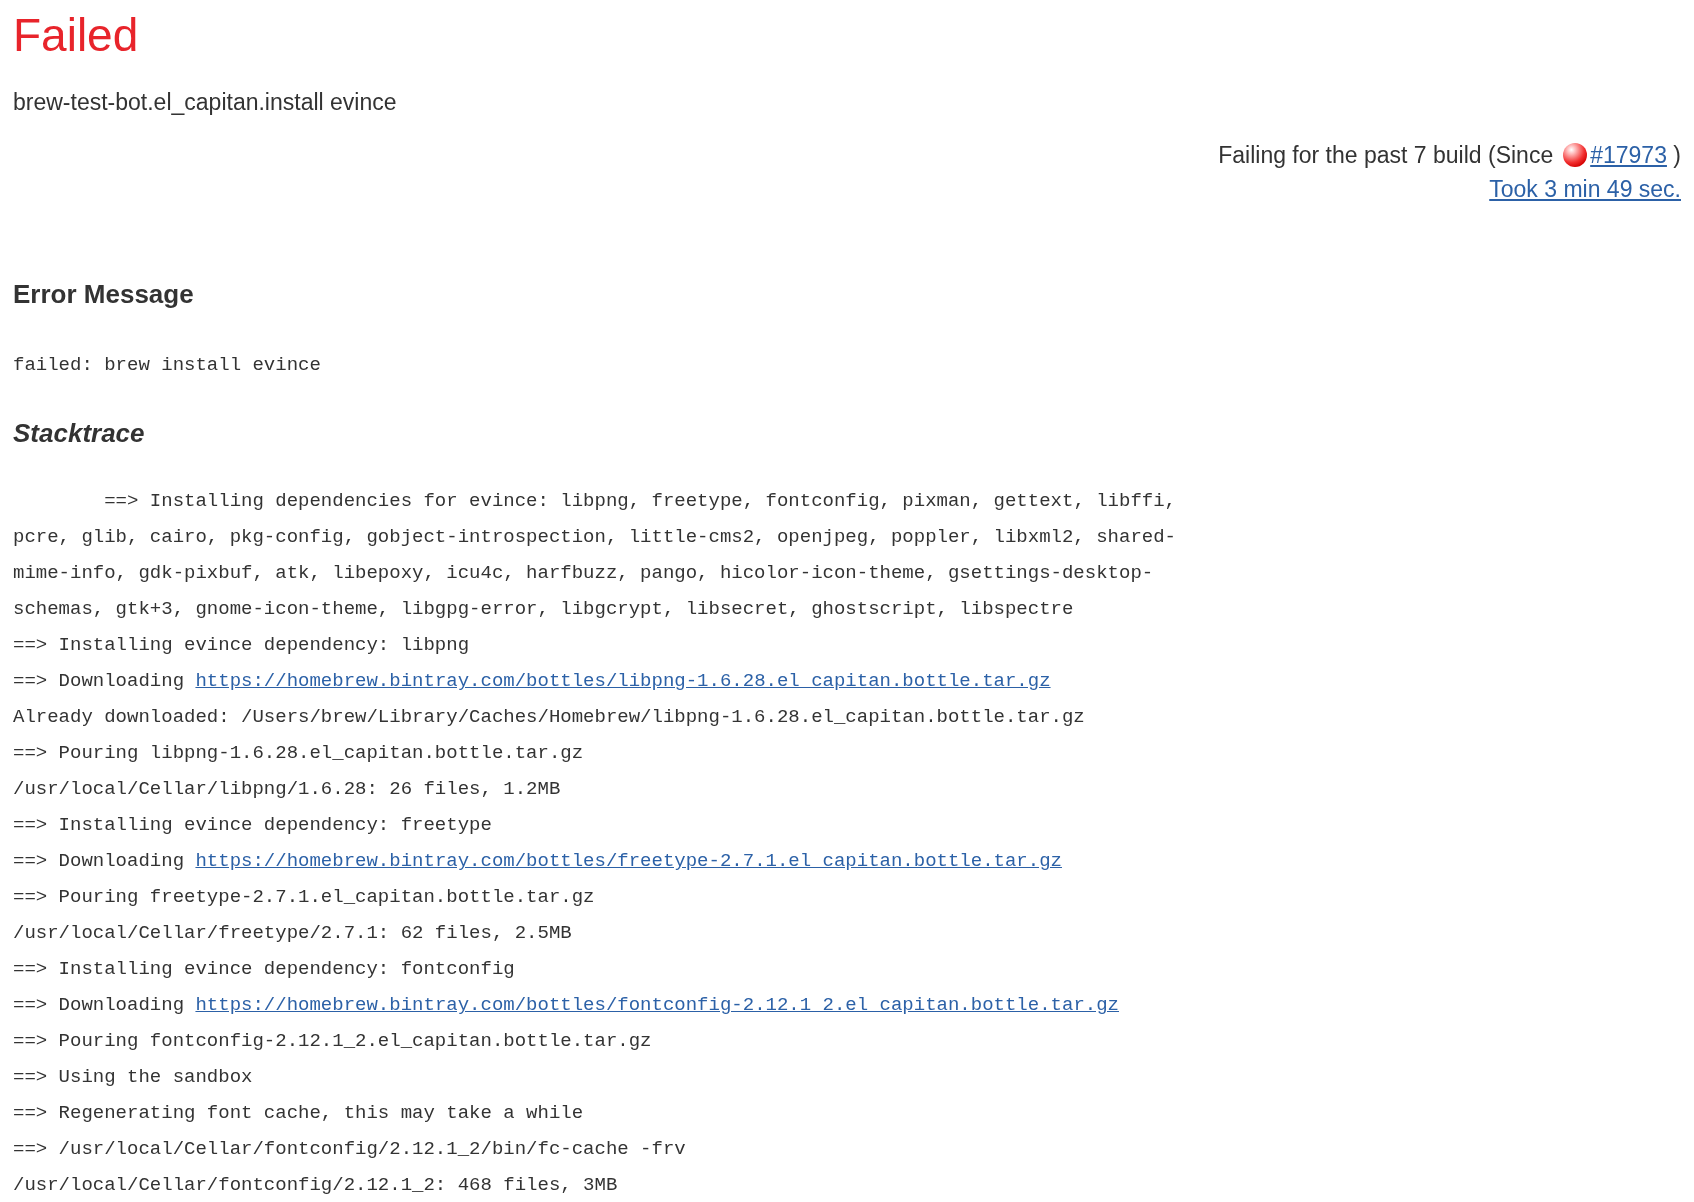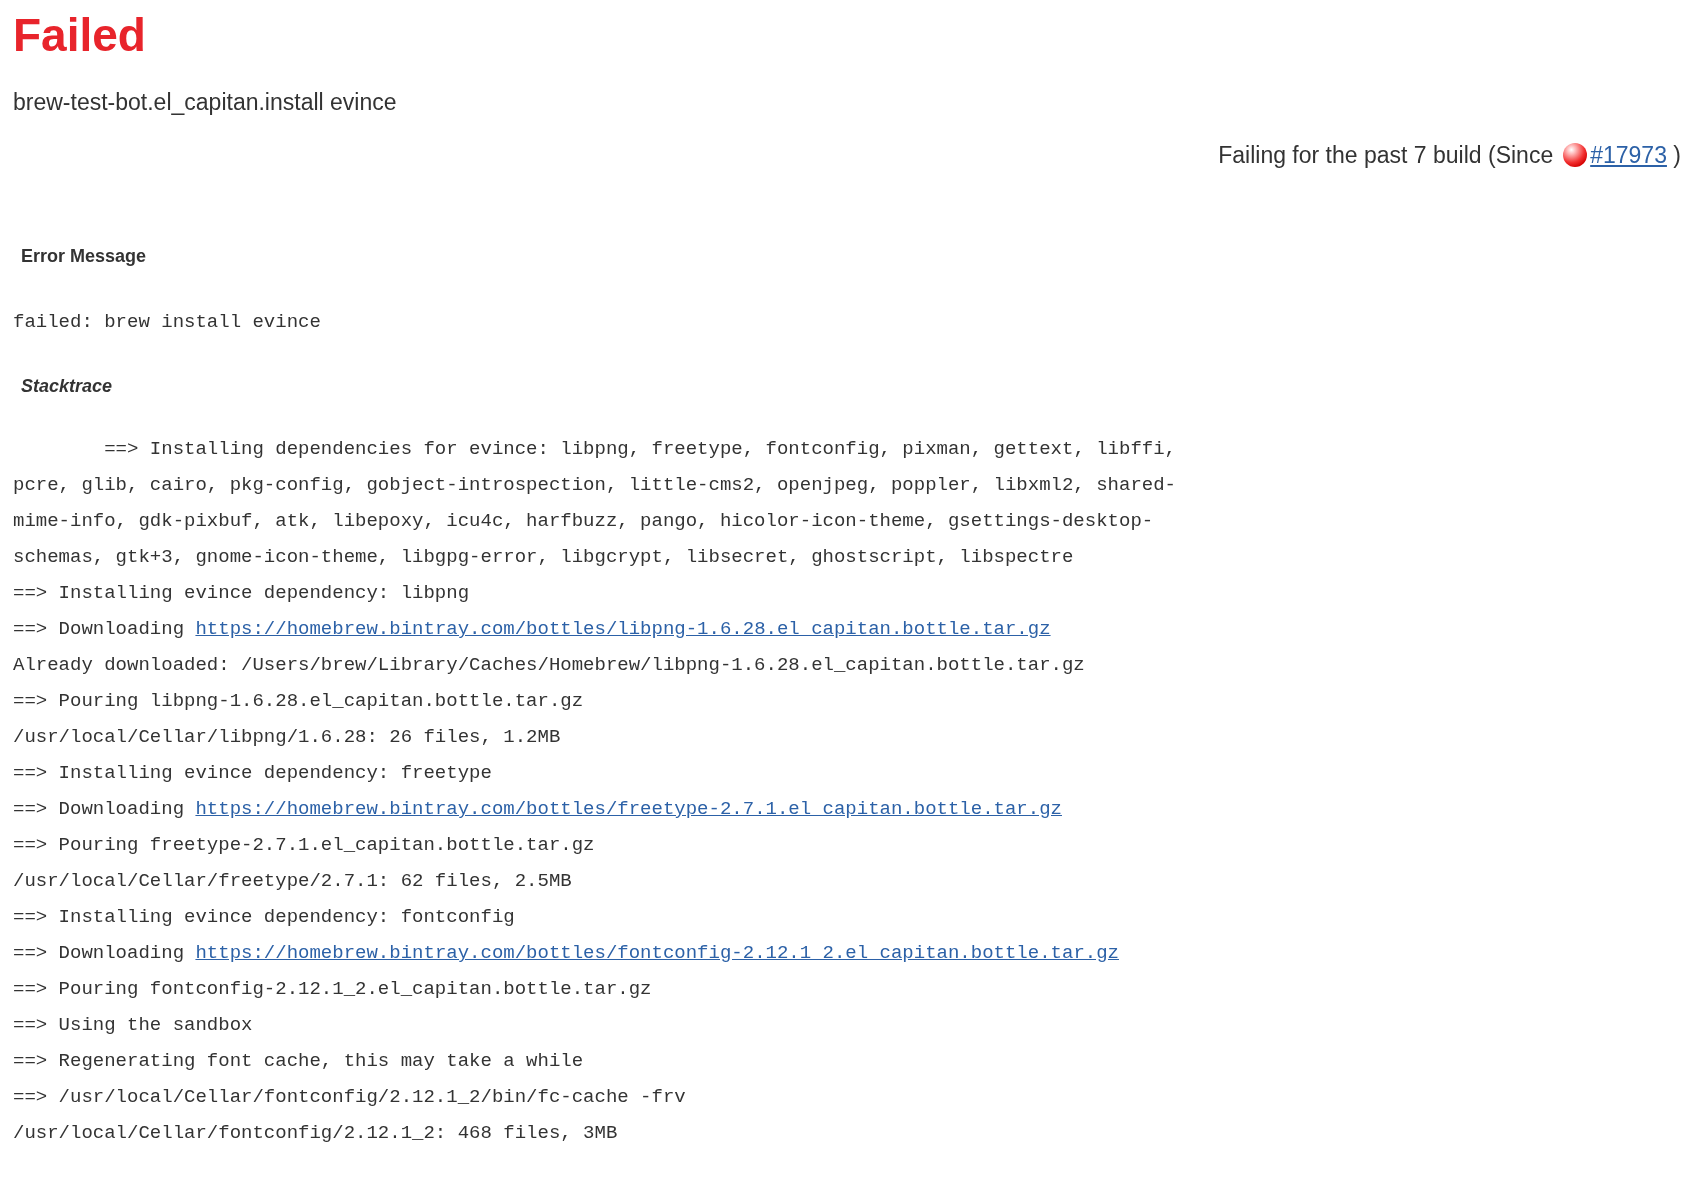--- a/index.html
+++ b/index.html
@@ -12,21 +12,21 @@
   body{
     width:1694px;height:1202px;overflow:hidden;
     padding:8px 13px 0 13px;
     color:var(--text-color);
     font-family:"Liberation Sans",sans-serif;
   }
   h1.status{
     color:var(--fail-red);
     font-size:46px;line-height:1.1;
     margin:2px 0 0 0;
-    font-weight:bold;
+    font-weight:normal;
   }
   .job-title{
     font-size:23px;font-weight:normal;
     margin-top:28px;
     color:var(--text-color);
   }
   .build-info{
     text-align:right;
     font-size:23px;
     line-height:34px;
@@ -39,22 +39,22 @@
     background:radial-gradient(circle at 35% 28%, #ffffff 0%, #ffbcbc 18%, #f23030 55%, #d40000 78%, #a30000 100%);
     vertical-align:-4px;
     margin:0 3px 0 10px;
   }
   a.lnk{
     color:var(--link-blue);
     text-decoration:underline;
     cursor:pointer;
   }
   h2.section{
-    font-size:18px;line-height:1.15;
-    margin:8px;font-weight:bold;
+    font-size:26px;line-height:1.15;
+    margin:0;font-weight:bold;
     color:var(--text-color);
   }
   h2.err-h{margin-top:74px;}
   h2.st-h{margin-top:36px;font-style:italic;}
   pre.mono{
     font-family:"Liberation Mono","DejaVu Sans Mono",monospace;
     font-size:19px;
     line-height:36px;
     color:var(--text-color);
     white-space:pre-wrap;
@@ -70,20 +70,23 @@
 <div class="page">
 
   <h1 class="status">Failed</h1>
 
   <div class="job-title">brew-test-bot.el_capitan.install evince</div>
 
   <div class="build-info">
     <div class="build-info-row">
       <span>Failing for the past 7 build (Since</span><span class="ball"></span><a href="#" class="lnk">#17973</a>
       <span>)</span>
+    </div>
+    <div class="build-info-row">
+      <a href="#" class="lnk">Took 3 min 49 sec.</a>
     </div>
   </div>
 
   <h2 class="section err-h">Error Message</h2>
 
   <pre class="mono err">failed: brew install evince</pre>
 
   <h2 class="section st-h">Stacktrace</h2>
 
   <pre class="mono trace">        ==&gt; Installing dependencies for evince: libpng, freetype, fontconfig, pixman, gettext, libffi,

